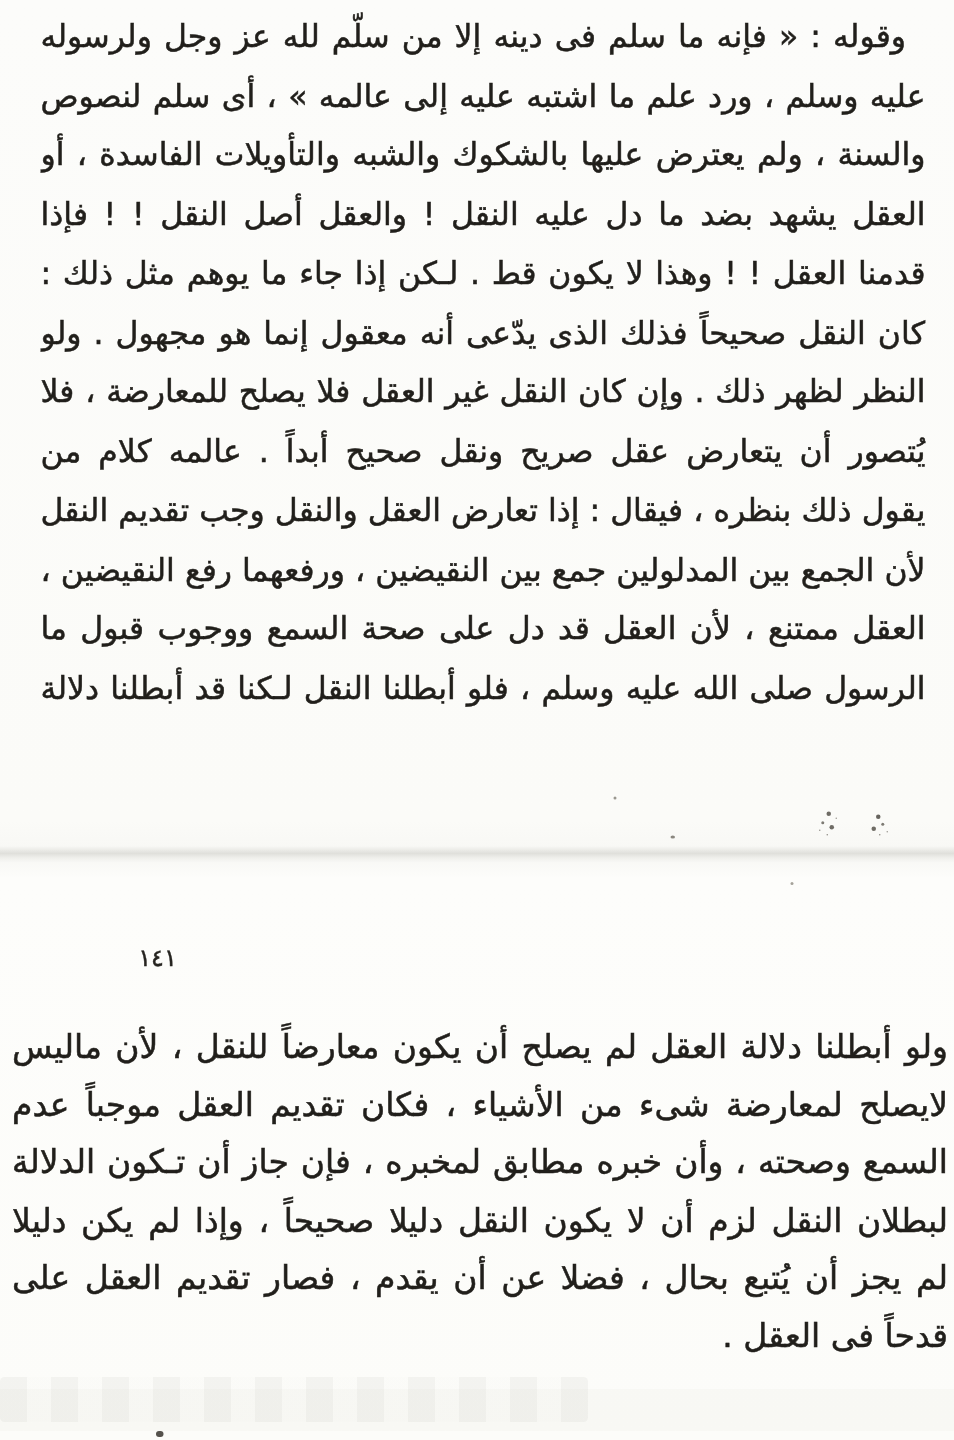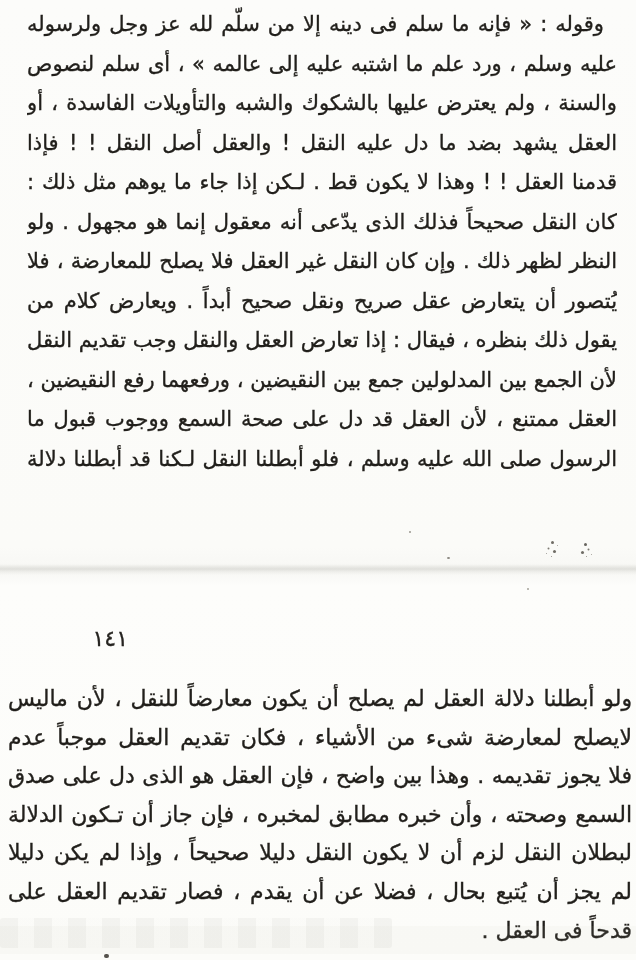--- a/index.html
+++ b/index.html
@@ -55,22 +55,22 @@
     text-align-last: right;
   }
   
   .page-number {
     position: absolute;
     top: 624px;
     left: 82px;
     width: 46px;
     height: 30px;
     line-height: 30px;
-    text-align: right;
-    font-size: 22px;
+    text-align: center;
+    font-size: 16px;
     color: #262420;
     -webkit-text-stroke: 0.3px #262420;
     direction: rtl;
   }
   
   .page-seam {
     position: absolute;
     left: 0;
     top: 564px;
     width: 636px;
@@ -131,42 +131,41 @@
 
   <section>
     <div class="textblock tb-top">
       <div class="line first-indent">وقوله : « فإنه ما سلم فى دينه إلا من سلّم لله عز وجل ولرسوله صلى الله</div>
       <div class="line">عليه وسلم ، ورد علم ما اشتبه عليه إلى عالمه » ، أى سلم لنصوص الـكتاب</div>
       <div class="line">والسنة ، ولم يعترض عليها بالشكوك والشبه والتأويلات الفاسدة ، أو بقوله :</div>
       <div class="line">العقل يشهد بضد ما دل عليه النقل ! والعقل أصل النقل ! ! فإذا عارضه</div>
       <div class="line">قدمنا العقل ! ! وهذا لا يكون قط . لـكن إذا جاء ما يوهم مثل ذلك : فإن</div>
       <div class="line">كان النقل صحيحاً فذلك الذى يدّعى أنه معقول إنما هو مجهول . ولو حقق</div>
       <div class="line">النظر لظهر ذلك . وإن كان النقل غير العقل فلا يصلح للمعارضة ، فلا</div>
-      <div class="line">يُتصور أن يتعارض عقل صريح ونقل صحيح أبداً . ويعارض كلام من</div>
+      <div class="line">يُتصور أن يتعارض عقل صريح ونقل صحيح أبداً . عالمه كلام من</div>
       <div class="line">يقول ذلك بنظره ، فيقال : إذا تعارض العقل والنقل وجب تقديم النقل ،</div>
       <div class="line">لأن الجمع بين المدلولين جمع بين النقيضين ، ورفعهما رفع النقيضين ، وتقديم</div>
       <div class="line">العقل ممتنع ، لأن العقل قد دل على صحة السمع ووجوب قبول ما أخبر به</div>
       <div class="line">الرسول صلى الله عليه وسلم ، فلو أبطلنا النقل لـكنا قد أبطلنا دلالة العقل ،</div>
     </div>
 
     <span class="speck speck-cluster-a"></span>
     <span class="speck speck-cluster-b"></span>
     <span class="speck speck-dot-c"></span>
     <span class="speck speck-dot-d"></span>
   </section>
 
   <div class="page-seam"></div>
 
   <section>
     <div class="page-number">١٤١</div>
 
     <div class="textblock tb-bottom">
       <div class="line">ولو أبطلنا دلالة العقل لم يصلح أن يكون معارضاً للنقل ، لأن ماليس بدليل</div>
       <div class="line">لايصلح لمعارضة شىء من الأشياء ، فكان تقديم العقل موجباً عدم تقديمه ،</div>
-      <div class="line">فلا يجوز تقديمه . وهذا بين واضح ، فإن العقل هو الذى دل على صدق</div>
       <div class="line">السمع وصحته ، وأن خبره مطابق لمخبره ، فإن جاز أن تـكون الدلالة باطلة</div>
       <div class="line">لبطلان النقل لزم أن لا يكون النقل دليلا صحيحاً ، وإذا لم يكن دليلا صحيحاً</div>
       <div class="line">لم يجز أن يُتبع بحال ، فضلا عن أن يقدم ، فصار تقديم العقل على النقل</div>
       <div class="line short-last">قدحاً فى العقل .</div>
     </div>
 
     <div class="bleed-band"></div>
     <div class="bleed-columns"></div>
     <span class="speck speck-dot-e"></span>
     <span class="speck speck-dot-f"></span>

